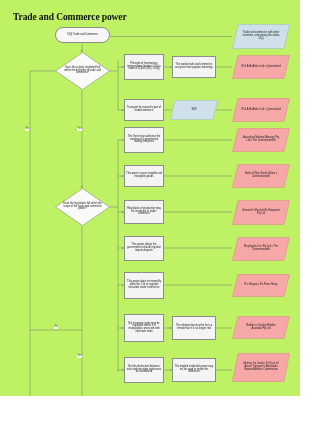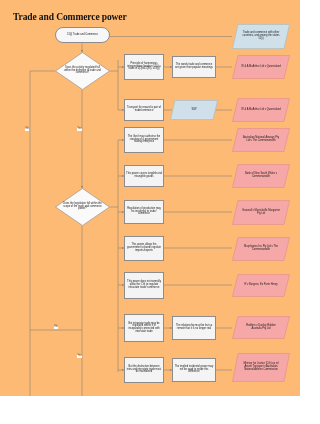--- a/index.html
+++ b/index.html
@@ -6,21 +6,21 @@
   html, body {
     margin: 0; padding: 0;
     width: 300px; height: 424px;
     background: #ffffff;
     font-family: "Liberation Sans", sans-serif;
   }
   #canvas {
     position: relative;
     width: 300px; height: 396px;
     overflow: hidden;
-    background: #fdba74;
+    background: #bef264;
   }
   #edges {
     position: absolute; left: 0; top: 0;
     width: 300px; height: 424px;
     pointer-events: none;
   }
   .node {
     position: absolute;
     display: flex;
     align-items: center;

